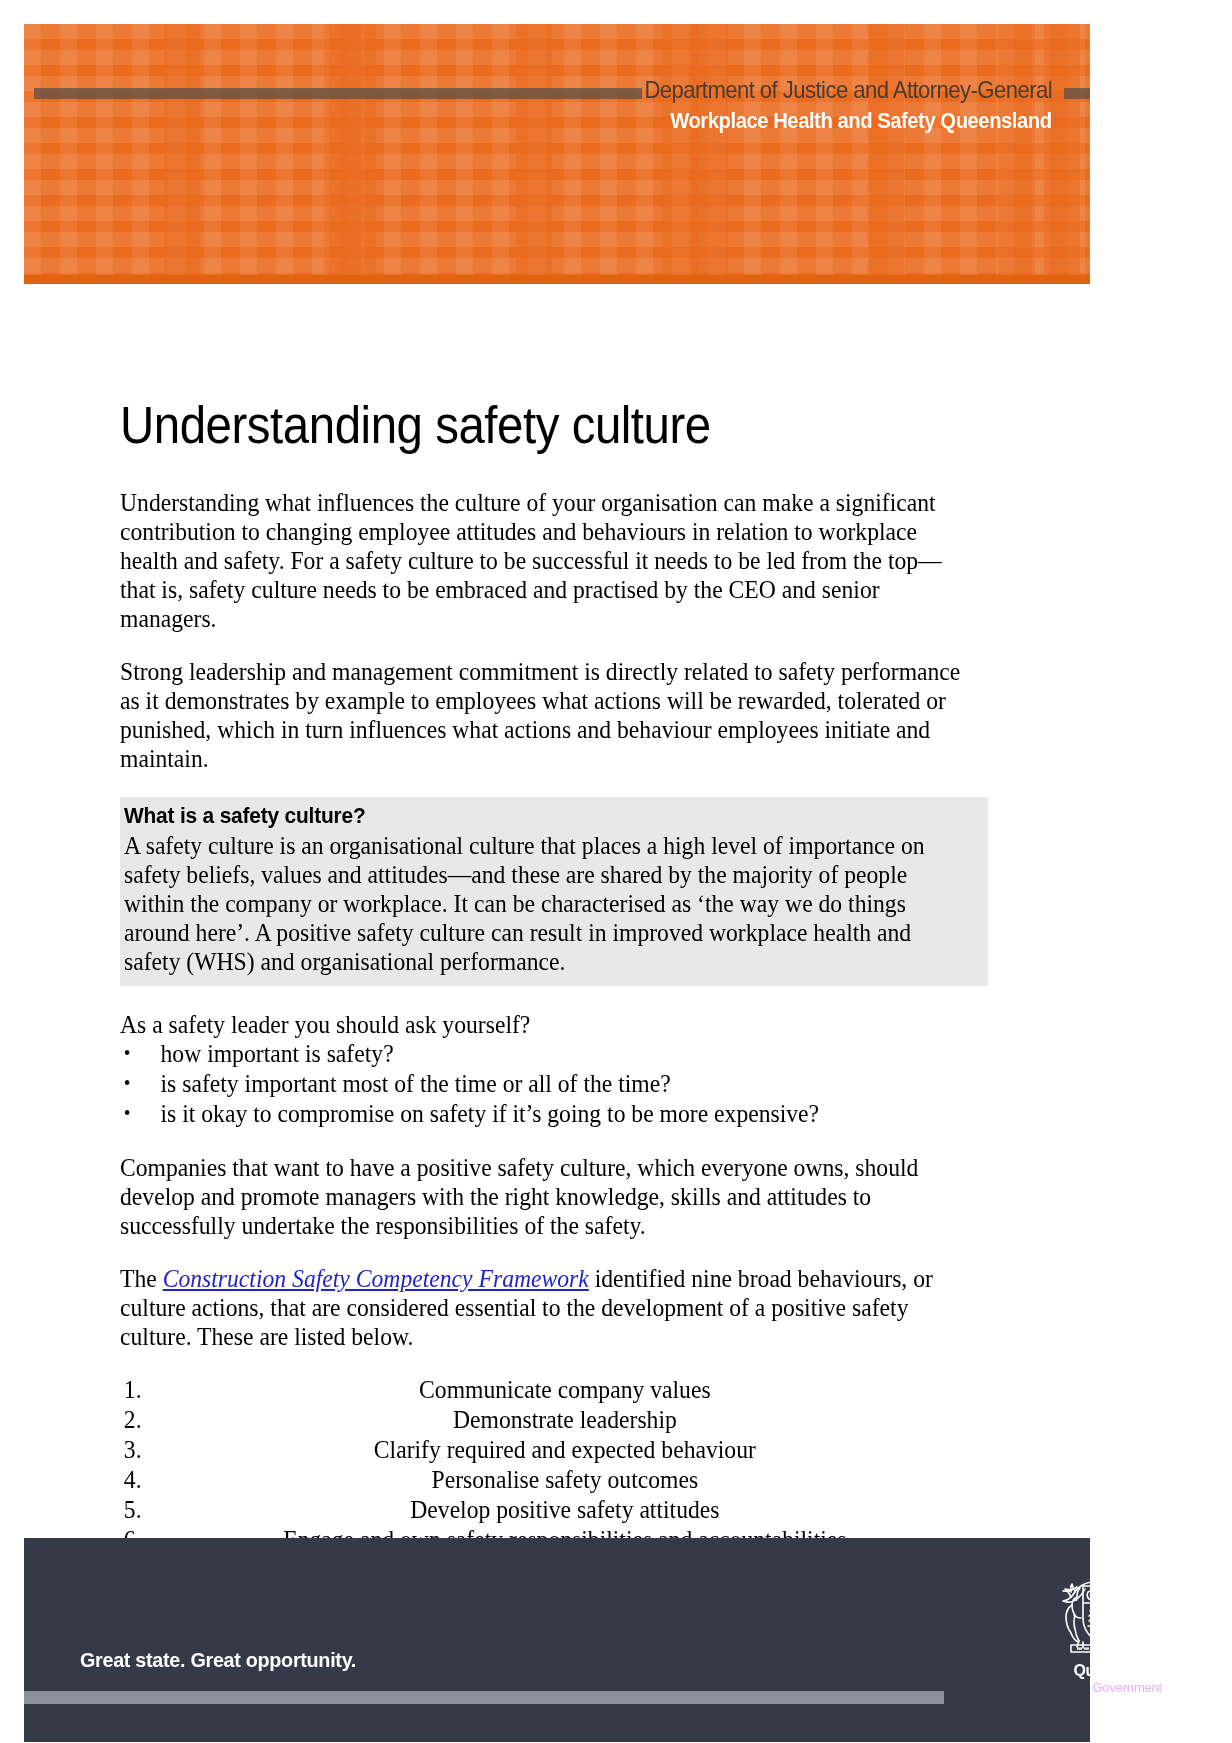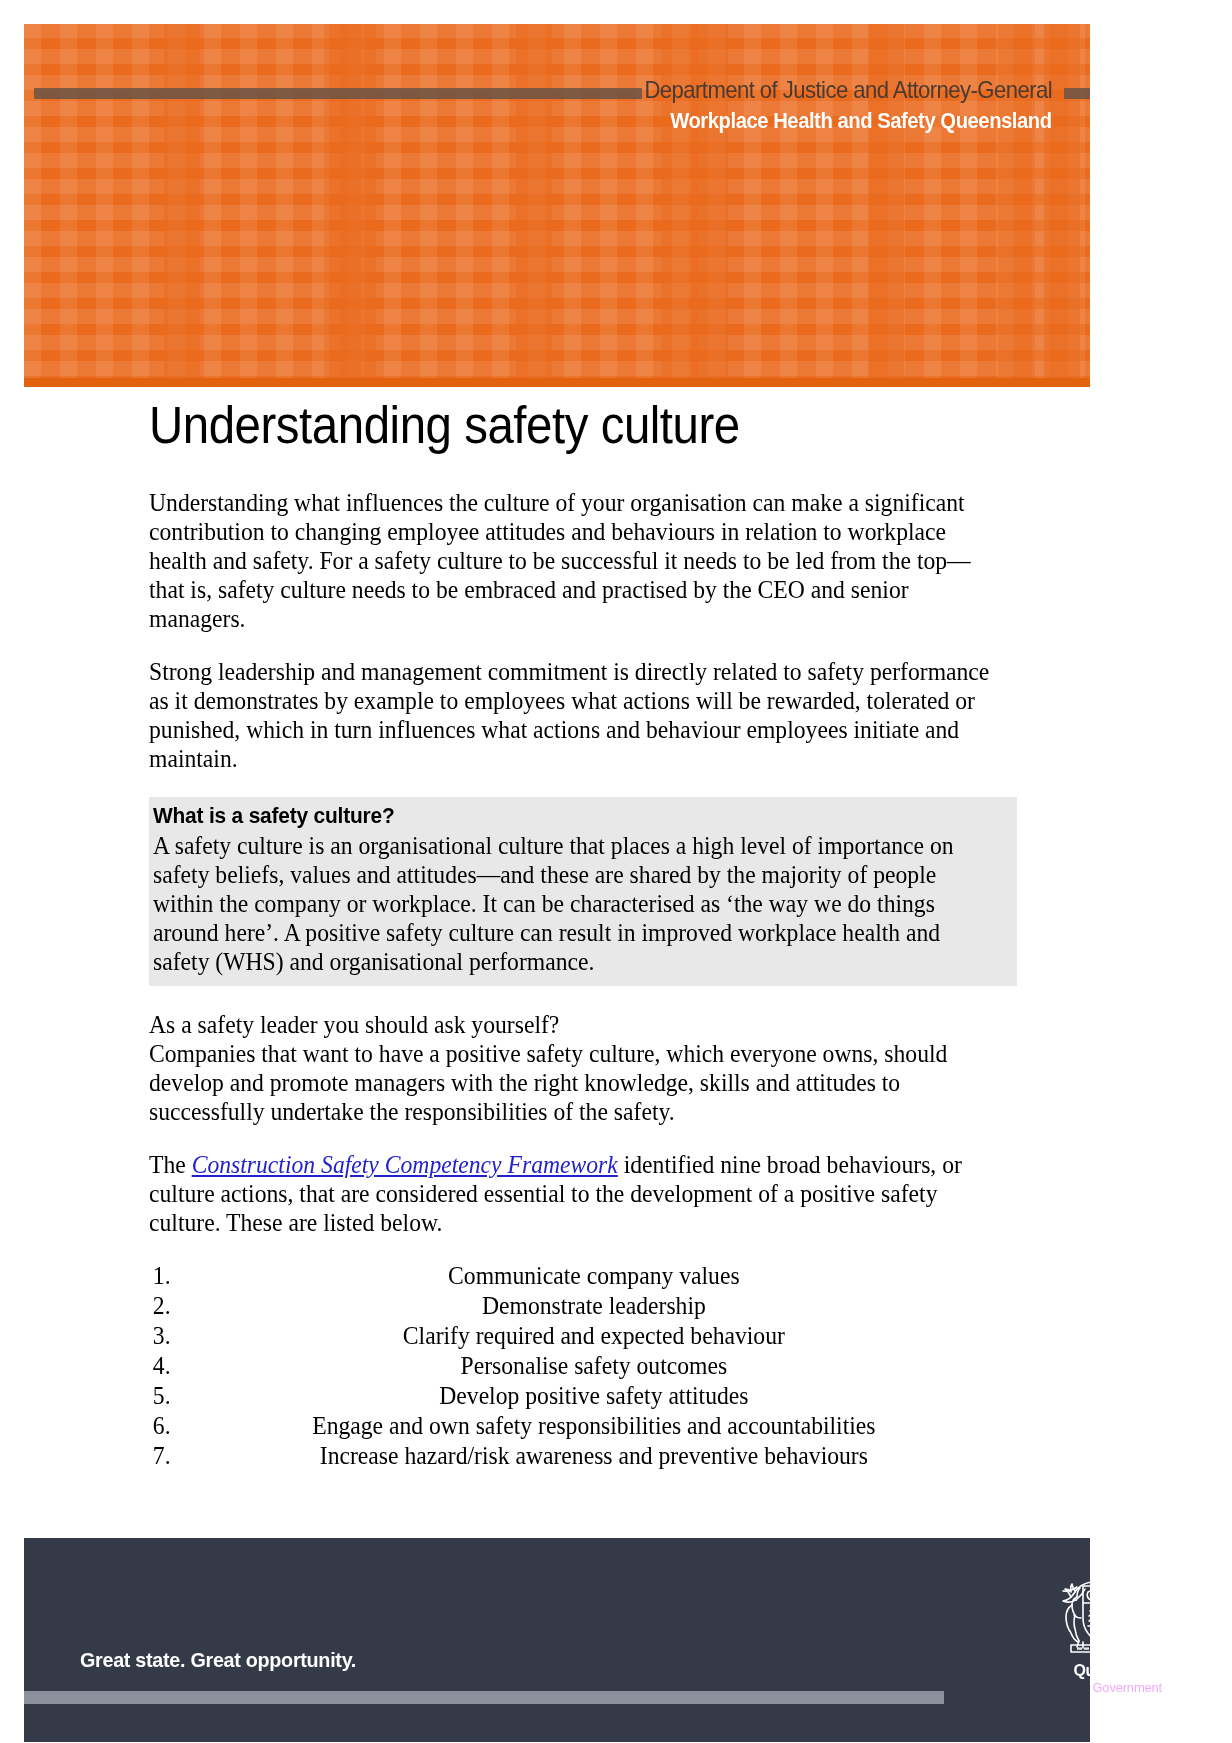--- a/index.html
+++ b/index.html
@@ -22,21 +22,21 @@
     height: 1743px;
     background: #ffffff;
   }
 
   
   .header-banner {
     position: absolute;
     left: 24px;
     top: 24px;
     width: 1066px;
-    height: 363px;
+    height: 260px;
     background: #EA6A1E;
     overflow: hidden;
   }
   .dot-pattern {
     position: absolute;
     left: 0; top: 0;
     width: 100%;
     height: 100%;
     background-image:
       repeating-linear-gradient(90deg,
@@ -119,21 +119,21 @@
     color: #ffffff;
     letter-spacing: -0.5px;
     transform: scaleX(0.92);
     transform-origin: right center;
     white-space: nowrap;
   }
 
   
   .content {
     position: absolute;
-    left: 149px;
+    left: 120px;
     top: 398px;
     width: 880px;
   }
 
   .doc-title {
     font-family: "Liberation Sans", "DejaVu Sans", sans-serif;
     font-size: 51px;
     font-weight: 400;
     color: #000000;
     letter-spacing: -0.5px;
@@ -328,20 +328,25 @@
 
     <p class="body-para">Strong leadership and management commitment is directly related to safety performance as it demonstrates by example to employees what actions will be rewarded, tolerated or punished, which in turn influences what actions and behaviour employees initiate and maintain.</p>
 
     <div class="callout">
       <div class="callout-heading">What is a safety culture?</div>
       <p class="callout-body">A safety culture is an organisational culture that places a high level of importance on safety beliefs, values and attitudes—and these are shared by the majority of people within the company or workplace. It can be characterised as ‘the way we do things around here’. A positive safety culture can result in improved workplace health and safety (WHS) and organisational performance.</p>
     </div>
 
     <p class="lead-line">As a safety leader you should ask yourself?</p>
 
+    <ul class="bullets">
+      <li>how important is safety?</li>
+      <li>is safety important most of the time or all of the time?</li>
+      <li>is it okay to compromise on safety if it’s going to be more expensive?</li>
+    </ul>
 
     <p class="body-para">Companies that want to have a positive safety culture, which everyone owns, should develop and promote managers with the right knowledge, skills and attitudes to successfully undertake the responsibilities of the safety.</p>
 
     <p class="body-para"><span>The </span><a class="doclink" href="#">Construction Safety Competency Framework</a><span> identified nine broad behaviours, or culture actions, that are considered essential to the development of a positive safety culture. These are listed below.</span></p>
 
     <ol class="numlist">
       <li>Communicate company values</li>
       <li>Demonstrate leadership</li>
       <li>Clarify required and expected behaviour</li>
       <li>Personalise safety outcomes</li>

